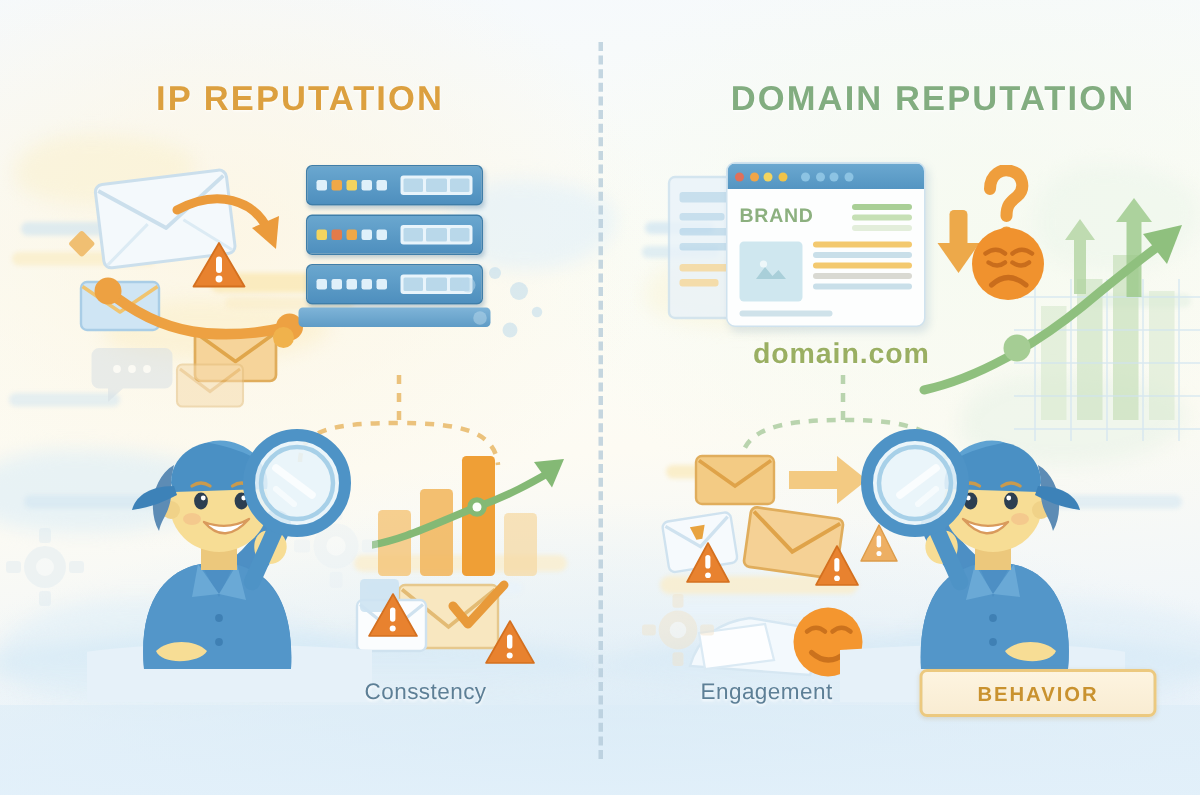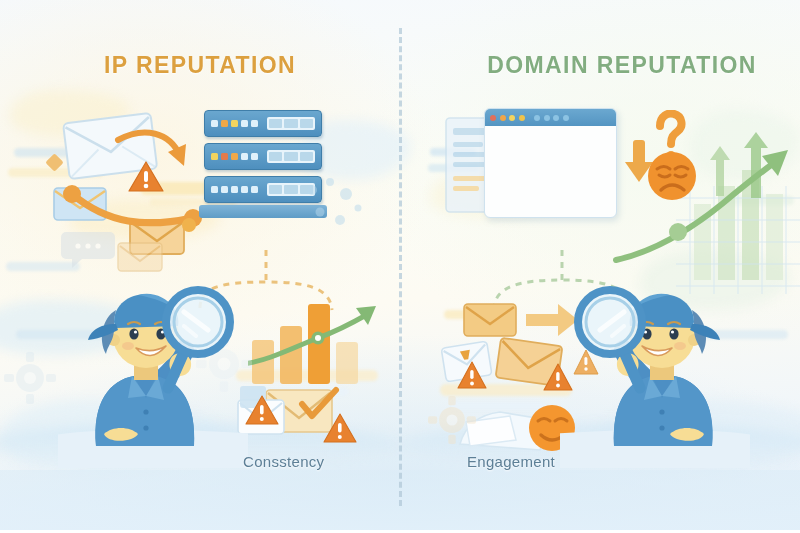--- a/index.html
+++ b/index.html
@@ -423,20 +423,46 @@
     <div id="browser-titlebar">
       <span class="bdot" style="background:#e0705a"></span>
       <span class="bdot" style="background:#f0a548"></span>
       <span class="bdot" style="background:#f3d45f"></span>
       <span class="bdot" style="background:#f0c34a"></span>
       <span class="bdot" style="background:#8cc3e3; margin-left:6px"></span>
       <span class="bdot" style="background:#8cc3e3"></span>
       <span class="bdot" style="background:#8cc3e3"></span>
       <span class="bdot" style="background:#8cc3e3"></span>
     </div>
+    <div id="browser-body">
+      <div style="display:flex; align-items:center; justify-content:space-between;">
+        <span id="brand-word">BRAND</span>
+        <span style="width:40px;">
+          <div class="bline" style="background:#a9cf96"></div>
+          <div class="bline" style="background:#c6e0b5"></div>
+          <div class="bline" style="background:#e3eedb"></div>
+        </span>
+      </div>
+      <div style="display:flex; gap:7px; margin-top:7px;">
+        <div style="width:42px; height:40px; background:#cfe7ef; border-radius:3px; display:flex; align-items:center; justify-content:center;">
+          <svg width="24" height="18" viewBox="0 0 24 18">
+              <path d="M2 14 L8 6 L13 12 L17 8 L22 14 Z" fill="#a9cfd9"></path>
+              <circle cx="7" cy="4" r="2.4" fill="#eef7f9"></circle>
+            </svg>
+        </div>
+        <div style="flex:1;">
+          <div class="bline" style="background:#f3c96f; margin-top:0"></div>
+          <div class="bline" style="background:#c9dfe9"></div>
+          <div class="bline" style="background:#f3c96f"></div>
+          <div class="bline" style="background:#d9d9d2"></div>
+          <div class="bline" style="background:#c9dfe9"></div>
+        </div>
+      </div>
+      <div class="bline" style="background:#cfe2ea; width:62px; margin-top:6px"></div>
+    </div>
   </div>
 
   <svg class="icon-abs" style="left:622px; top:138px;" width="34" height="48" viewBox="0 0 34 48">
     <rect x="11" y="2" width="12" height="26" rx="3" fill="#eda94a"></rect>
     <path d="M3 24 H31 L17 44 Z" fill="#eda94a"></path>
   </svg>
 
   <svg class="icon-abs" style="left:650px; top:110px;" width="40" height="54" viewBox="0 0 40 54">
     <path d="M10 16 C10 6 18 2 24 4 C32 6 34 16 28 21 C23 25 21 27 21 34" fill="none" stroke="#ef9e3c" stroke-width="8" stroke-linecap="round"></path>
     <circle cx="21" cy="46" r="5" fill="#ef9e3c"></circle>
@@ -459,20 +485,21 @@
       <path d="M50 28 L62 12 L74 28 H67 V78 H57 V28 Z"></path>
     </g>
   </svg>
 
   <svg class="icon-abs" style="left:612px; top:148px;" width="184" height="120" viewBox="0 0 184 120">
     <path d="M4 112 C40 104 78 82 110 56 C134 36 152 22 166 12" fill="none" stroke="#8fc07e" stroke-width="6" stroke-linecap="round"></path>
     <path d="M150 8 L176 2 L166 28 Z" fill="#8fc07e"></path>
     <circle cx="66" cy="84" r="9" fill="#a5cd94"></circle>
   </svg>
 
+  <div class="identifier" id="domain-text">domain.com</div>
 
   <svg class="icon-abs" style="left:470px; top:250px;" width="190" height="70" viewBox="0 0 190 70">
     <path d="M92 0 V30" fill="none" stroke="#b9d4ae" stroke-width="3" stroke-dasharray="6 6"></path>
     <path d="M24 60 C24 36, 50 30, 92 30 C134 30, 158 36, 162 60" fill="none" stroke="#b9d4ae" stroke-width="3" stroke-dasharray="6 6"></path>
   </svg>
 
   <svg class="icon-abs" style="left:462px; top:300px;" width="56" height="40" viewBox="0 0 56 40">
     <rect x="2" y="4" width="52" height="32" rx="4" fill="#f3cb84" stroke="#e0ad5c" stroke-width="1.6"></rect>
     <path d="M4 7 L28 24 L52 7" fill="none" stroke="#dfa349" stroke-width="2.4"></path>
   </svg>
@@ -559,14 +586,15 @@
       <circle cx="140" cy="44" r="32" fill="#e8f4fb" opacity=".9"></circle>
       <circle cx="140" cy="44" r="32" fill="none" stroke="#4e93c6" stroke-width="8"></circle>
       <circle cx="140" cy="44" r="24" fill="none" stroke="#a7d0e8" stroke-width="3"></circle>
       <path d="M126 34 L150 52" stroke="#ffffff" stroke-width="5" stroke-linecap="round" opacity=".8"></path>
       <path d="M126 48 L138 58" stroke="#ffffff" stroke-width="4" stroke-linecap="round" opacity=".6"></path>
     </g>
     <path d="M46 156 c8 -8 26 -8 34 0 c-4 8 -30 10 -34 0 Z" fill="#f7dd95"></path>
   </svg>
 
   <div class="plain-label" id="label-engagement">Engagement</div>
+  <div class="pill" id="pill-behavior">BEHAVIOR</div>
 
 </div>
 
 </body></html>

